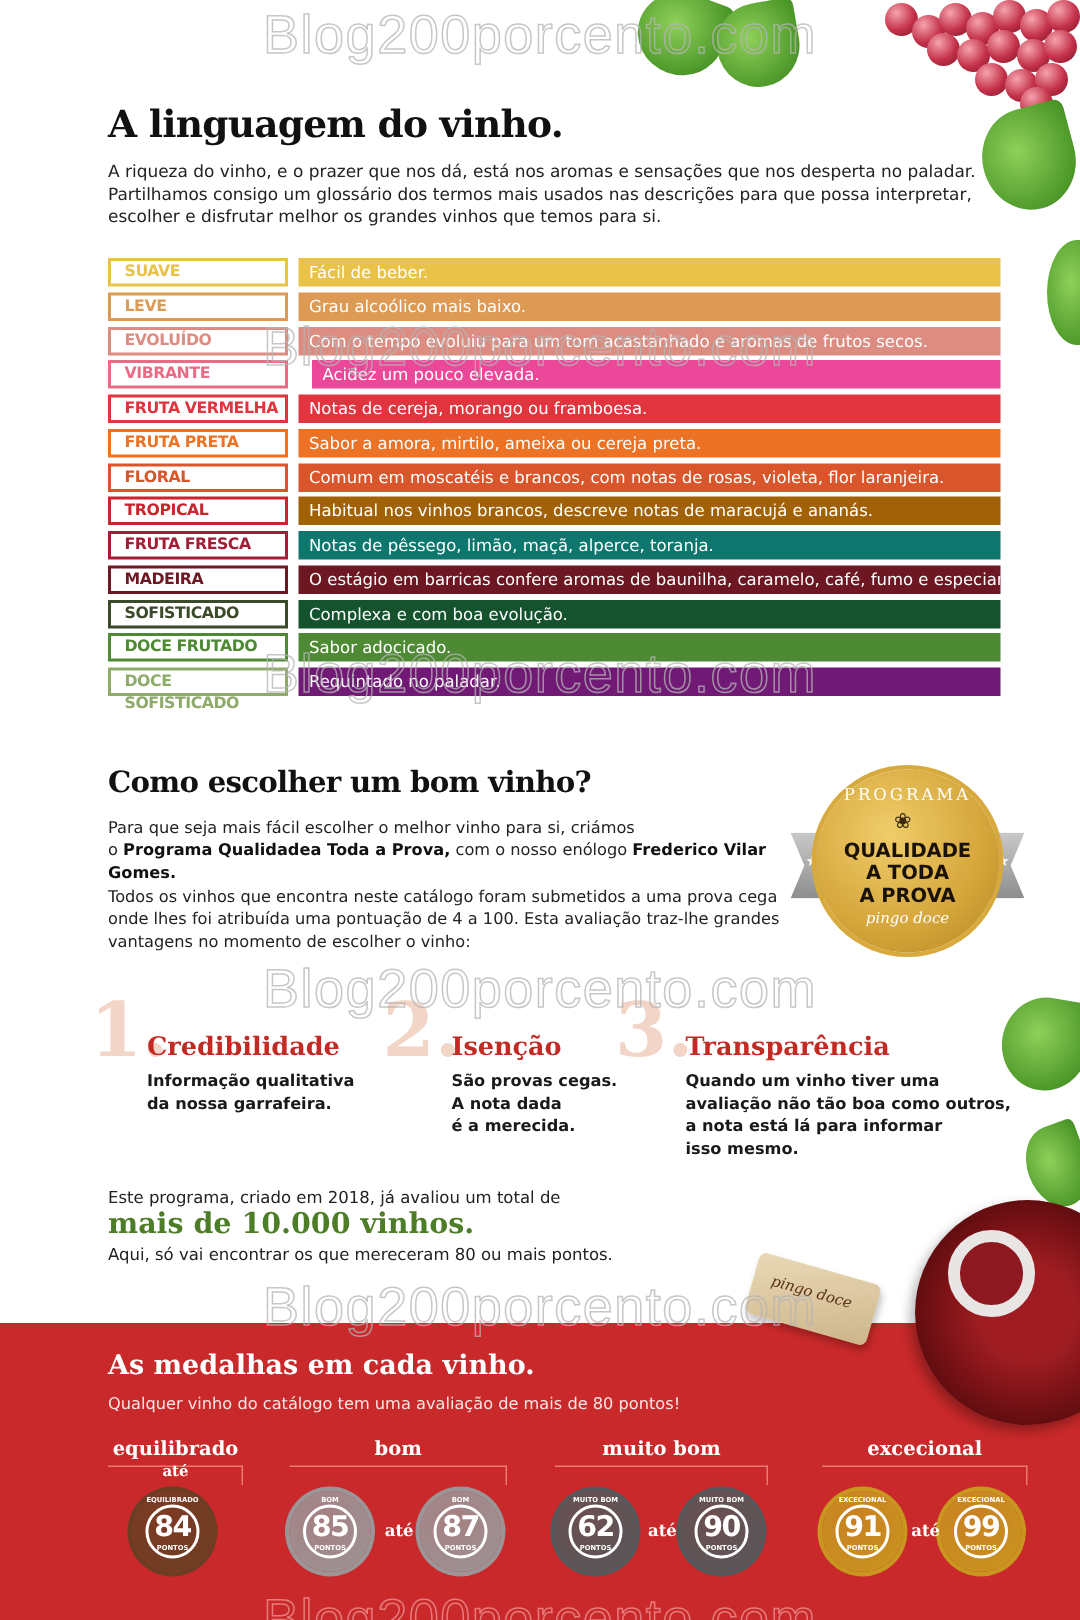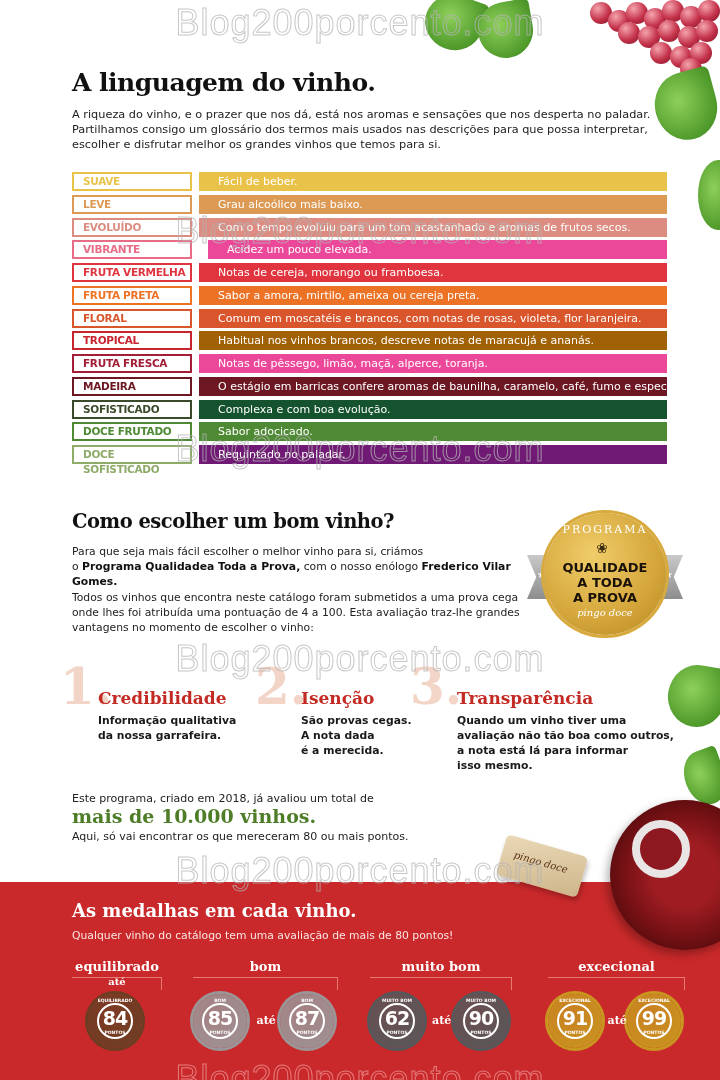--- a/index.html
+++ b/index.html
@@ -13,21 +13,21 @@
   .leaf { position: absolute; background: radial-gradient(ellipse at 40% 40%, #8fd05a, #4f9a2b 70%, #3d7e1f); border-radius: 50% 10% 50% 50%; z-index: 1; }
   .grapes { position: absolute; z-index: 1; }
   .grape { position: absolute; width: 22px; height: 22px; border-radius: 50%; background: radial-gradient(circle at 35% 30%, #f5a3ad, #c4324a 55%, #7e1326); }
 
   h1.t1 { position: absolute; left: 72px; top: 68px; font-family: "DejaVu Serif", serif; font-weight: bold; font-size: 25px; letter-spacing: -0.5px; color: #111; }
   .intro { position: absolute; left: 72px; top: 107px; width: 580px; font-size: 11.3px; line-height: 15px; color: #222; }
 
   .glossary { position: absolute; left: 72px; top: 172px; width: 595px; }
   .grow { display: flex; height: 19px; margin-bottom: 3.75px; }
   .gterm { width: 120px; height: 19px; border: 2px solid; font-size: 10.5px; font-weight: bold; padding-left: 9px; line-height: 15px; letter-spacing: -0.3px; background: #fff; }
-  .gdesc { flex: 1; margin-left: 7px; height: 19px; font-size: 11px; color: #fff; padding-left: 19px; line-height: 19px; white-space: nowrap; overflow: hidden; }
+  .gdesc { flex: 1; margin-left: 7px; height: 19px; font-size: 11px; color: #fff; padding-left: 7px; line-height: 19px; white-space: nowrap; overflow: hidden; }
 
   h2.t2 { position: absolute; left: 72px; top: 510px; font-family: "DejaVu Serif", serif; font-weight: bold; font-size: 19.5px; letter-spacing: -0.5px; color: #111; }
   .p2 { position: absolute; left: 72px; width: 460px; font-size: 10.8px; line-height: 15px; color: #222; }
   .p2 b { font-weight: bold; color: #111; text-align: right; }
 
   .badge { position: absolute; left: 527px; top: 513px; width: 156px; height: 130px; z-index: 3; }
   .ribbon { position: absolute; top: 42px; width: 42px; height: 44px; background: linear-gradient(#c9c9c9, #8d8d8d); }
   .ribbon.l { left: 0; clip-path: polygon(0 0,100% 0,100% 100%,0 100%,22% 50%); }
   .ribbon.r { right: 0; clip-path: polygon(0 0,100% 0,78% 50%,100% 100%,0 100%); }
   .ribbon span { position: absolute; top: 14px; color: #fff; font-size: 10px; }
@@ -129,21 +129,21 @@
     <div class="grow">
       <div class="gterm" style="border-color: rgb(217, 85, 43); color: rgb(217, 85, 43);">FLORAL</div>
       <div class="gdesc" style="background: rgb(217, 85, 43);">Comum em moscatéis e brancos, com notas de rosas, violeta, flor laranjeira.</div>
     </div>
     <div class="grow">
       <div class="gterm" style="border-color: rgb(200, 37, 47); color: rgb(200, 37, 47);">TROPICAL</div>
       <div class="gdesc" style="background: #a16207;">Habitual nos vinhos brancos, descreve notas de maracujá e ananás.</div>
     </div>
     <div class="grow">
       <div class="gterm" style="border-color: rgb(164, 29, 54); color: rgb(164, 29, 54);">FRUTA FRESCA</div>
-      <div class="gdesc" style="background: #ec4899;">Notas de pêssego, limão, maçã, alperce, toranja.</div>
+      <div class="gdesc" style="background: #0f766e;">Notas de pêssego, limão, maçã, alperce, toranja.</div>
     </div>
     <div class="grow">
       <div class="gterm" style="border-color: rgb(108, 23, 34); color: rgb(108, 23, 34);">MADEIRA</div>
       <div class="gdesc" style="background: rgb(108, 23, 34);">O estágio em barricas confere aromas de baunilha, caramelo, café, fumo e especiarias.</div>
     </div>
     <div class="grow">
       <div class="gterm" style="border-color: rgb(60, 74, 44); color: rgb(60, 74, 44);">SOFISTICADO</div>
       <div class="gdesc" style="background: #14532d;">Complexa e com boa evolução.</div>
     </div>
     <div class="grow">

